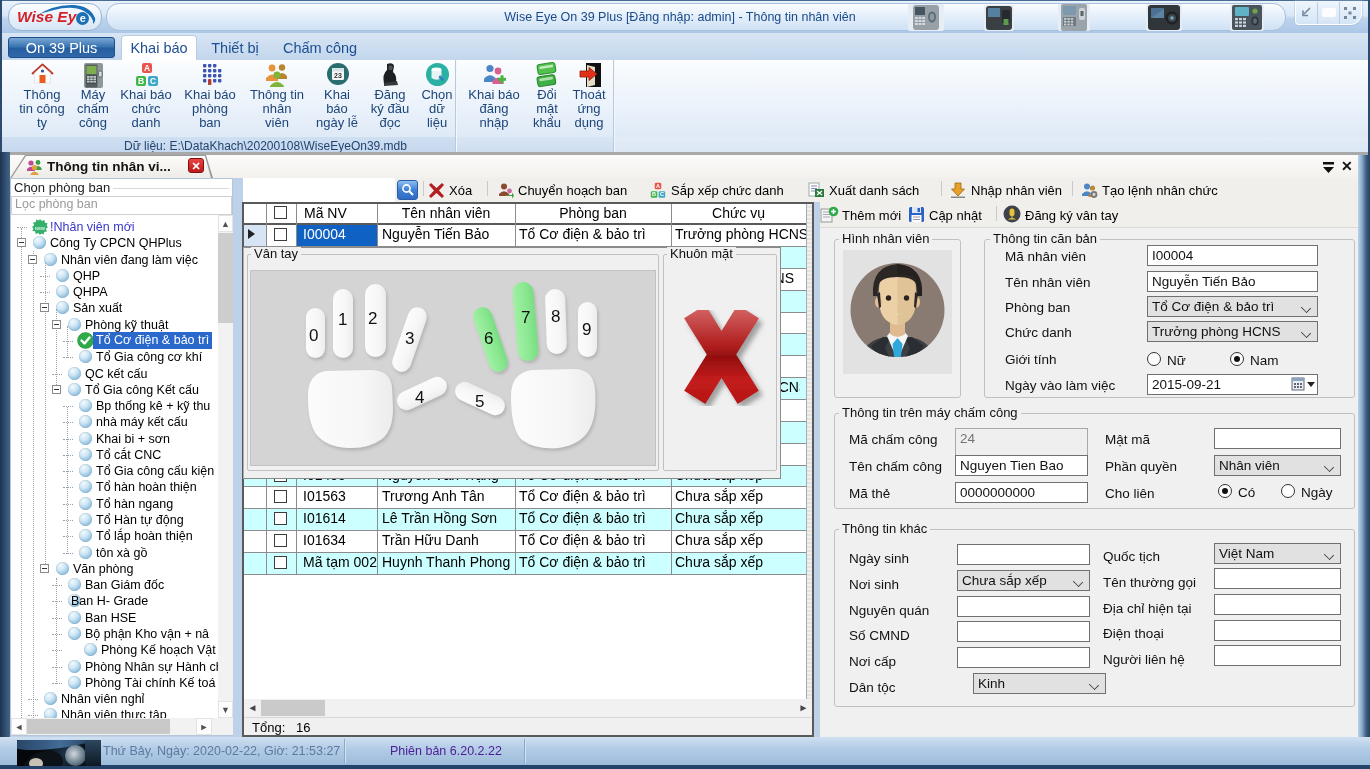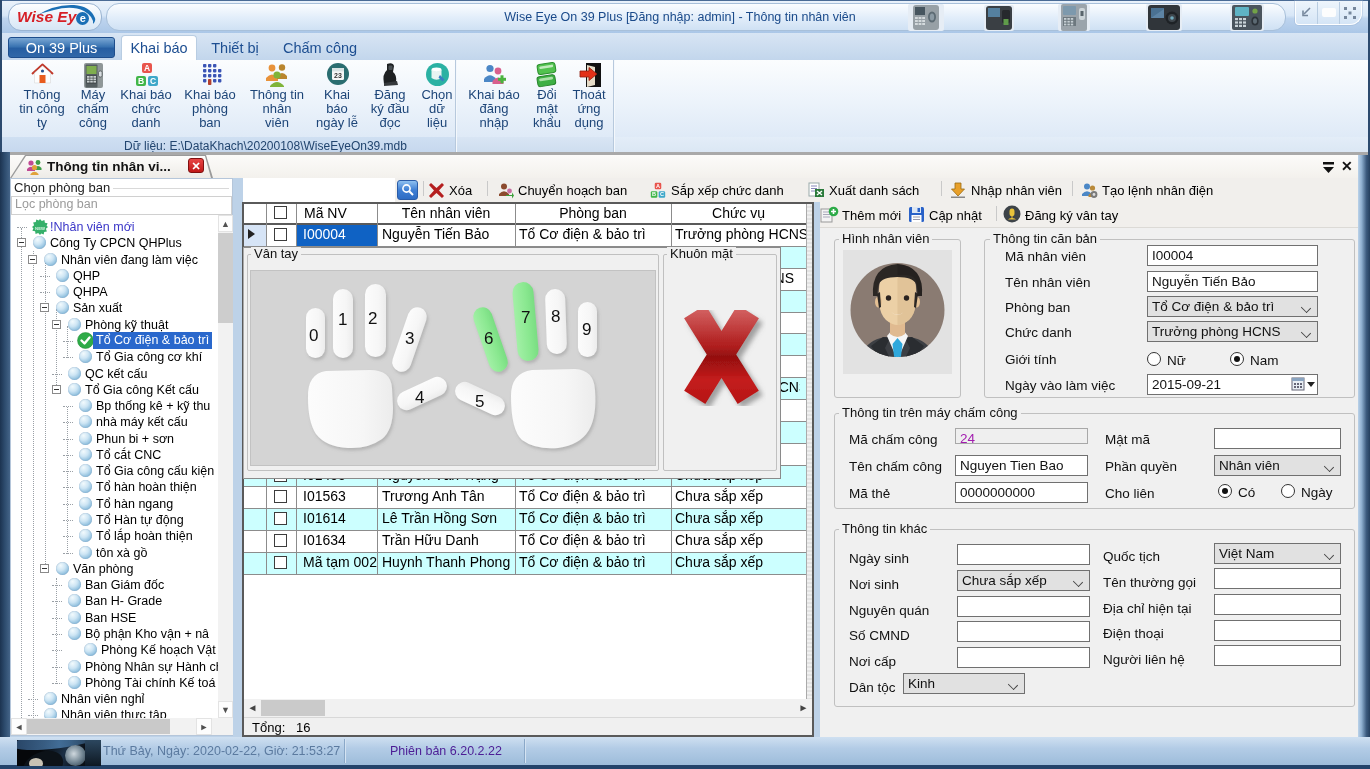--- a/index.html
+++ b/index.html
@@ -386,21 +386,21 @@
         <span style="position:absolute;left:85px;top:1px">Bp thống kê + kỹ thu</span>
       </div>
 <div class="hdot" style="left:52px;top:207px;width:10px"></div>
 <div class="trow" style="left:0;top:199px;width:207px">
         <span class="ball" style="left:68px;top:1px"></span>
         <span style="position:absolute;left:85px;top:1px">nhà máy kết cấu</span>
       </div>
 <div class="hdot" style="left:52px;top:224px;width:10px"></div>
 <div class="trow" style="left:0;top:216px;width:207px">
         <span class="ball" style="left:68px;top:1px"></span>
-        <span style="position:absolute;left:85px;top:1px">Phun bi + sơn</span>
+        <span style="position:absolute;left:85px;top:1px">Khai bi + sơn</span>
       </div>
 <div class="hdot" style="left:52px;top:240px;width:10px"></div>
 <div class="trow" style="left:0;top:232px;width:207px">
         <span class="ball" style="left:68px;top:1px"></span>
         <span style="position:absolute;left:85px;top:1px">Tổ cắt CNC</span>
       </div>
 <div class="hdot" style="left:52px;top:256px;width:10px"></div>
 <div class="trow" style="left:0;top:248px;width:207px">
         <span class="ball" style="left:68px;top:1px"></span>
         <span style="position:absolute;left:85px;top:1px">Tổ Gia công cấu kiện</span>
@@ -437,21 +437,21 @@
         <span style="position:absolute;left:62px;top:1px">Văn phòng</span>
       </div>
 <div class="hdot" style="left:41px;top:370px;width:10px"></div>
 <div class="trow" style="left:0;top:362px;width:207px">
         <span class="ball" style="left:57px;top:1px"></span>
         <span style="position:absolute;left:74px;top:1px">Ban Giám đốc</span>
       </div>
 <div class="hdot" style="left:41px;top:386px;width:10px"></div>
 <div class="trow" style="left:0;top:378px;width:207px">
         <span class="ball" style="left:57px;top:1px"></span>
-        <span style="position:absolute;left:74px;top:1px">Ban H- Grade</span>
+        <span style="position:absolute;left:60px;top:1px">Ban H- Grade</span>
       </div>
 <div class="hdot" style="left:41px;top:403px;width:10px"></div>
 <div class="trow" style="left:0;top:395px;width:207px">
         <span class="ball" style="left:57px;top:1px"></span>
         <span style="position:absolute;left:74px;top:1px">Ban HSE</span>
       </div>
 <div class="hdot" style="left:41px;top:419px;width:10px"></div>
 <div class="trow" style="left:0;top:411px;width:207px">
         <span class="ball" style="left:57px;top:1px"></span>
         <span style="position:absolute;left:74px;top:1px">Bộ phận Kho vận + nâ</span>
@@ -544,21 +544,21 @@
 <div class="ttxt" style="left:971px;top:181px">Nhập nhân viên</div>
 <div class="hsep" style="left:1072px;top:181px"></div>
 <svg class="a" style="left:1081px;top:182px" width="17" height="17" viewBox="0 0 17 17">
       <circle cx="6" cy="4.5" r="3" fill="#4b87c6"></circle>
       <path d="M1 12 Q6 6.5 11 12 L11 14 L1 14 Z" fill="#4b87c6"></path>
       <circle cx="11.5" cy="6" r="2.6" fill="#b98a3a"></circle>
       <path d="M7.5 13 Q11.5 8.5 15.5 13 L15.5 15 L7.5 15 Z" fill="#b98a3a"></path>
       <circle cx="13" cy="12.5" r="3.4" fill="#7a7a7a"></circle>
       <circle cx="13" cy="12.5" r="1.4" fill="#ddd"></circle>
     </svg>
-<div class="ttxt" style="left:1102px;top:181px">Tạo lệnh nhân điện</div>
+<div class="ttxt" style="left:1102px;top:181px">Tạo lệnh nhân chức</div>
 
 <div class="a" style="left:242px;top:202px;width:572px;height:535px;background:#fff;border:2px solid #5a5a5a" id="tablebox"></div>
 
 <div class="a" style="left:244px;top:699px;width:568px;height:18px;background:#f1f1f1"></div>
 <div class="a" style="left:244px;top:699px;width:17px;height:18px;color:#444;font-size:10px;text-align:center;line-height:17px">◄</div>
 <div class="a" style="left:795px;top:699px;width:17px;height:18px;color:#444;font-size:10px;text-align:center;line-height:17px">►</div>
 <div class="a" style="left:261px;top:700px;width:64px;height:16px;background:#cacaca"></div>
 
 <div class="a" style="left:244px;top:717px;width:568px;height:18px;background:#f0f0f0;border-top:1px solid #d8d8d8"></div>
 <div class="a" style="left:252px;top:720px;font-size:13px;color:#000">Tổng:&nbsp;&nbsp;&nbsp;16</div>
@@ -785,21 +785,21 @@
         <rect x="3" y="9" width="2" height="2"></rect>
         <rect x="6" y="9" width="2" height="2"></rect>
         <rect x="9" y="9" width="2" height="2"></rect>
       </g>
     </svg>
 <div class="a" style="left:1307px;top:382px;width:0;height:0;border-top:5px solid #222;border-left:4px solid transparent;border-right:4px solid transparent"></div>
 
 <div class="gbox" style="left:834px;top:413px;width:521px;height:96px"></div>
 <div class="glab" style="left:839px;top:406px">Thông tin trên máy chấm công</div>
 <div class="flab" style="left:849px;top:432px">Mã chấm công</div>
-<div class="inp" style="left:955px;top:428px;width:133px;height:16px;background:#efefef;border-color:#a8a8a8;color:#a21caf">24</div>
+<div class="inp" style="left:955px;top:428px;width:133px;height:28px;background:#efefef;border-color:#a8a8a8;color:#737373">24</div>
 <div class="flab" style="left:849px;top:459px">Tên chấm công</div>
 <div class="inp" style="left:955px;top:455px;width:133px;height:21px">Nguyen Tien Bao</div>
 <div class="flab" style="left:849px;top:486px">Mã thẻ</div>
 <div class="inp" style="left:955px;top:482px;width:133px;height:21px">0000000000</div>
 <div class="flab" style="left:1105px;top:432px">Mật mã</div>
 <div class="inp" style="left:1214px;top:428px;width:127px;height:21px"></div>
 <div class="flab" style="left:1105px;top:459px">Phần quyền</div>
 <div class="dd" style="left:1214px;top:455px;width:127px;height:21px">Nhân viên</div>
 <div class="flab" style="left:1105px;top:486px">Cho liên</div>
 <div class="rad on" style="left:1218px;top:484px"></div>
@@ -813,21 +813,21 @@
 <div class="inp" style="left:957px;top:544px;width:133px;height:21px"></div>
 <div class="flab" style="left:849px;top:577px">Nơi sinh</div>
 <div class="dd" style="left:957px;top:570px;width:133px;height:21px">Chưa sắp xếp</div>
 <div class="flab" style="left:849px;top:603px">Nguyên quán</div>
 <div class="inp" style="left:957px;top:596px;width:133px;height:21px"></div>
 <div class="flab" style="left:849px;top:628px">Số CMND</div>
 <div class="inp" style="left:957px;top:621px;width:133px;height:21px"></div>
 <div class="flab" style="left:849px;top:654px">Nơi cấp</div>
 <div class="inp" style="left:957px;top:647px;width:133px;height:21px"></div>
 <div class="flab" style="left:849px;top:680px">Dân tộc</div>
-<div class="dd" style="left:903px;top:673px;width:122px;height:21px">Kinh</div>
+<div class="dd" style="left:973px;top:673px;width:133px;height:21px">Kinh</div>
 <div class="flab" style="left:1103px;top:549px">Quốc tịch</div>
 <div class="dd" style="left:1214px;top:543px;width:127px;height:21px">Việt Nam</div>
 <div class="flab" style="left:1103px;top:575px">Tên thường gọi</div>
 <div class="inp" style="left:1214px;top:568px;width:127px;height:21px"></div>
 <div class="flab" style="left:1103px;top:601px">Địa chỉ hiện tại</div>
 <div class="inp" style="left:1214px;top:594px;width:127px;height:21px"></div>
 <div class="flab" style="left:1103px;top:626px">Điện thoại</div>
 <div class="inp" style="left:1214px;top:620px;width:127px;height:21px"></div>
 <div class="flab" style="left:1103px;top:652px">Người liên hệ</div>
 <div class="inp" style="left:1214px;top:645px;width:127px;height:21px"></div>

